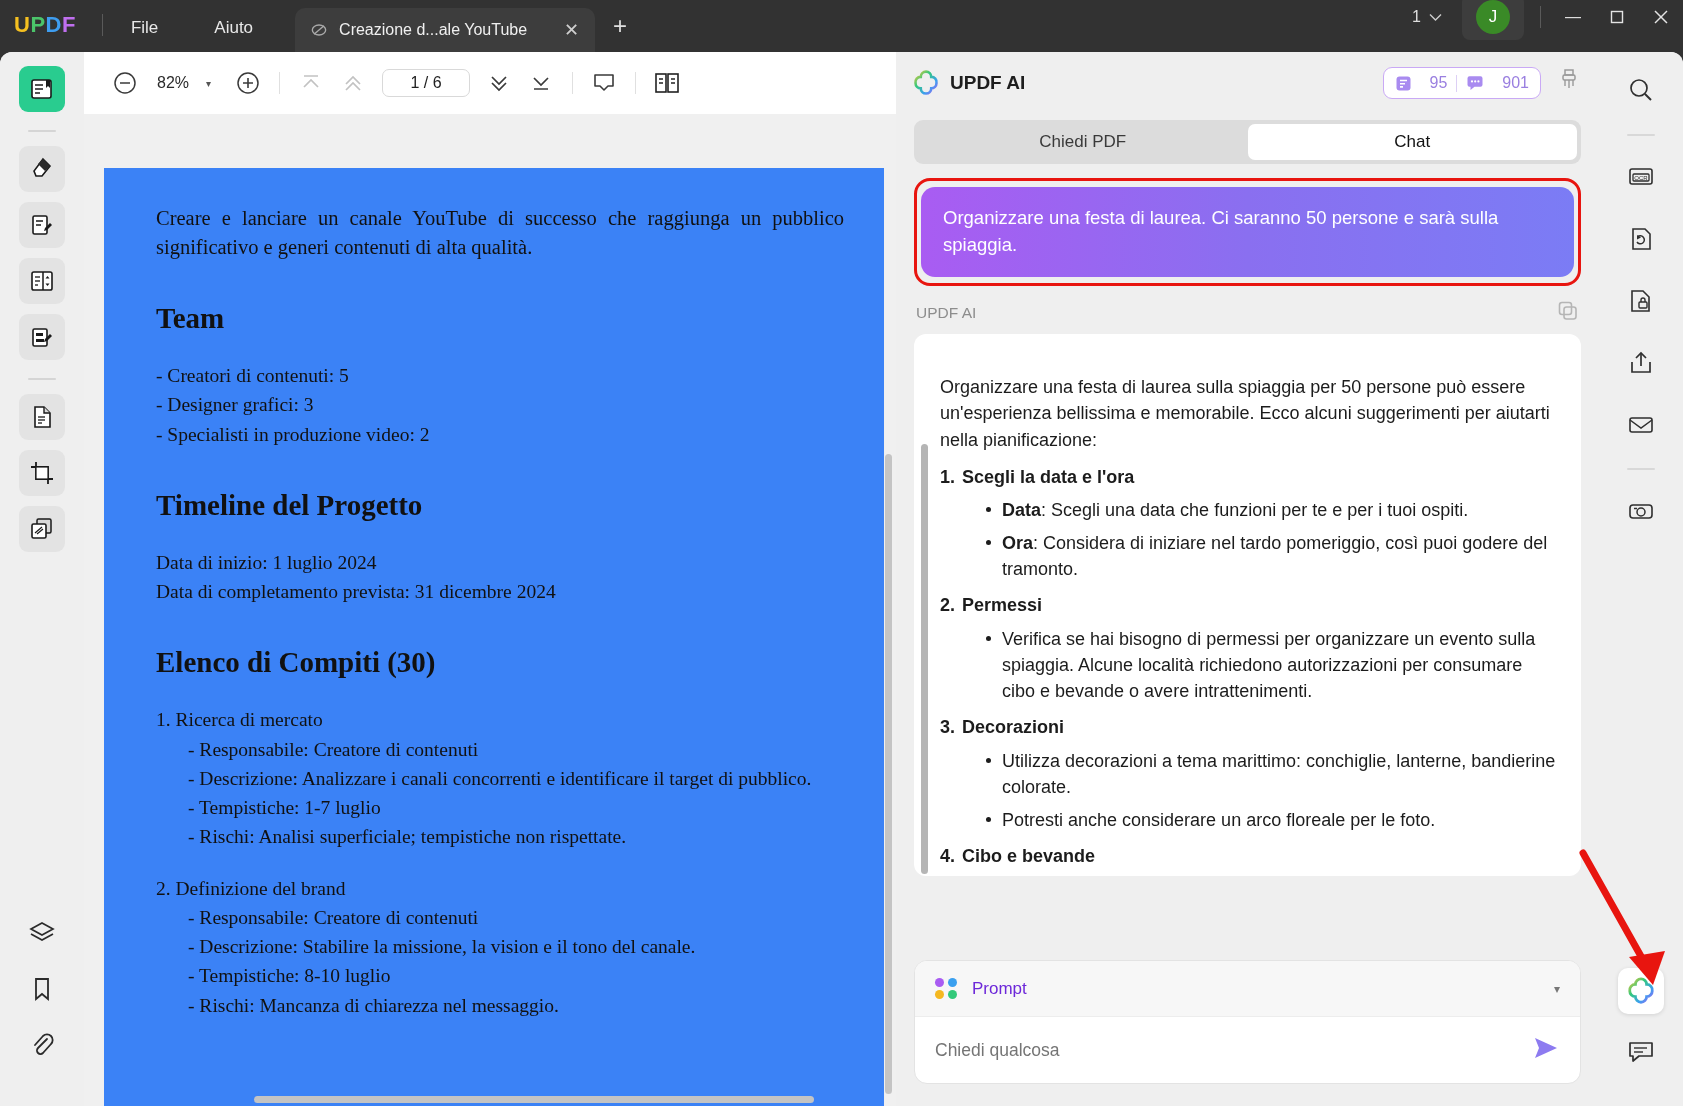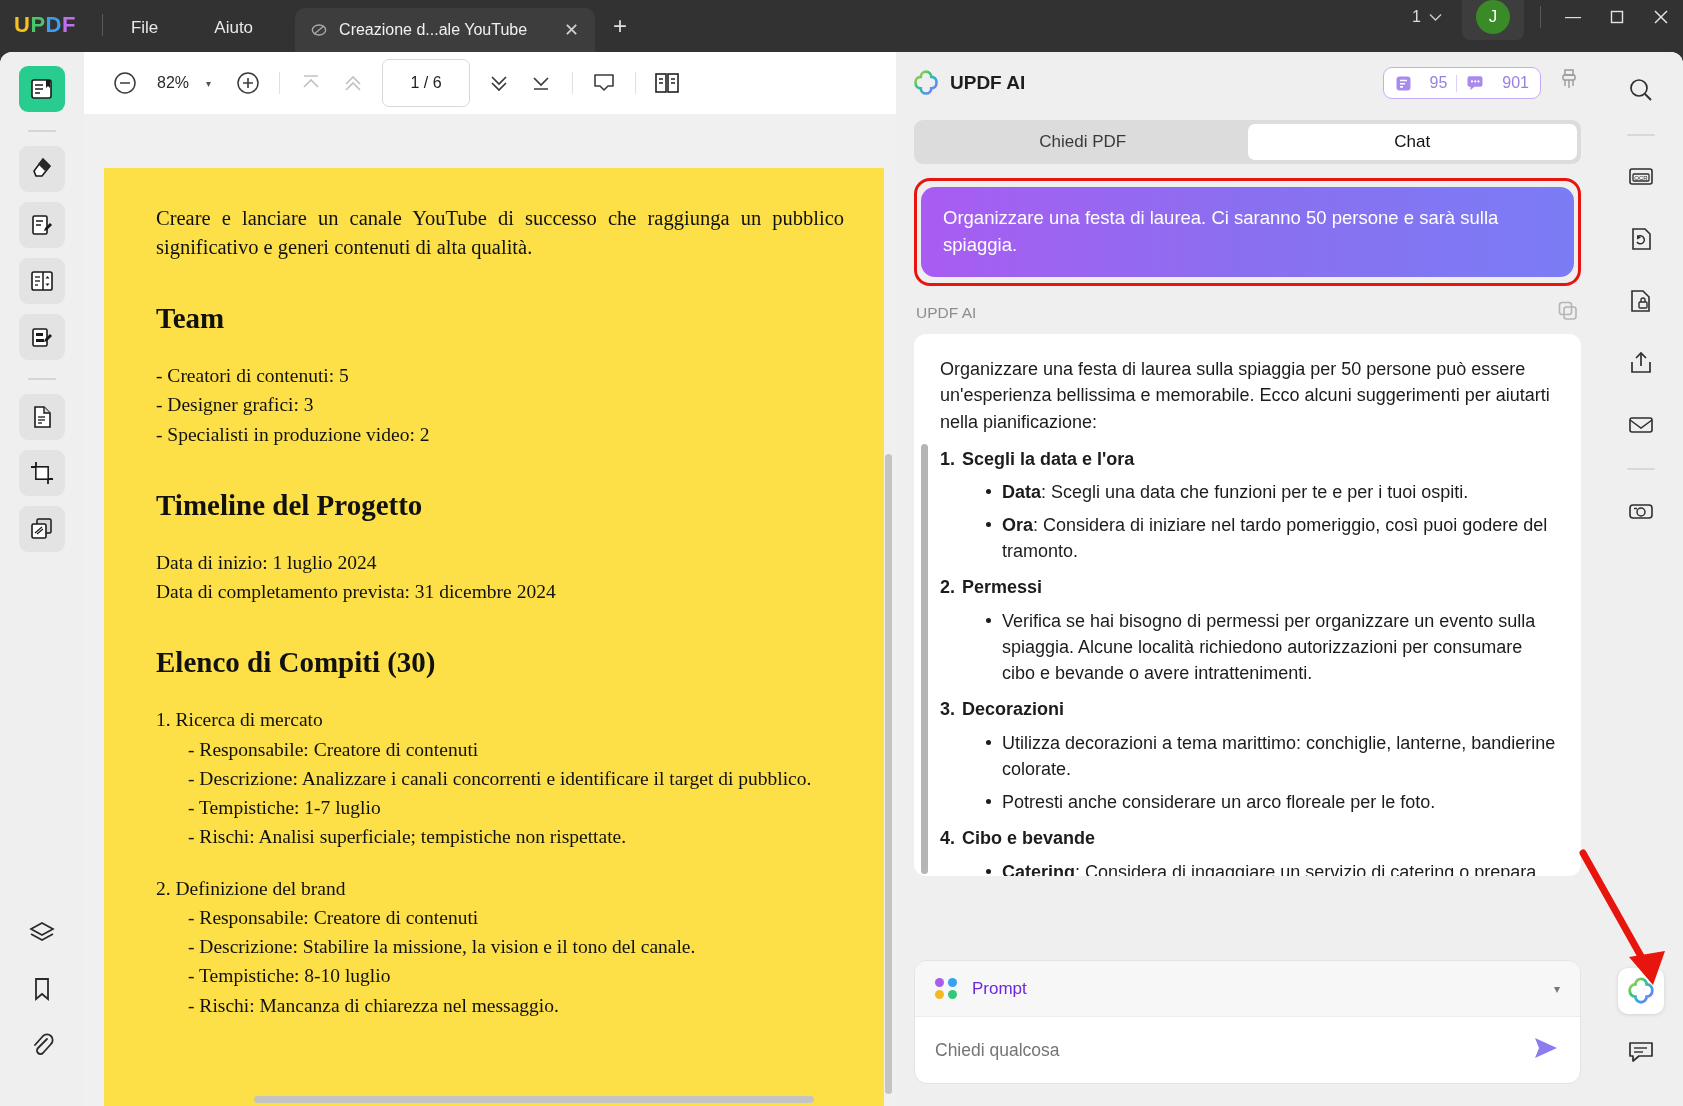--- a/index.html
+++ b/index.html
@@ -70,31 +70,31 @@
   .pdftoolbar{
     position:absolute; left:84px; top:0; width:812px; height:62px; background:#fff;
     display:flex; align-items:center; gap:0; padding-left:20px;
   }
   .tb-ic { width:42px;height:42px;display:flex;align-items:center;justify-content:center;cursor:pointer;color:#333;}
   .tb-ic.dim { color:#c2c2c2; }
   .zoomval { font-size:16px;color:#2b2b2b; width:54px; text-align:center; }
   .caret { font-size:10px;color:#555;padding:0 16px 0 6px;cursor:pointer;}
   .tbdiv { width:1px;height:22px;background:#e0e0e0;margin:0 10px;}
   .pagebox{
-    border:1px solid #d9d9d9;border-radius:7px;height:48px;min-width:88px;
+    border:1px solid #d9d9d9;border-radius:7px;height:28px;min-width:88px;
     display:flex;align-items:center;justify-content:center;font-size:16px;color:#222;
     margin:0 8px; cursor:text;
   }
 
   
   .pdfarea{
     position:absolute;left:84px;top:62px;width:812px;height:992px;background:#f0f0f0;overflow:hidden;
   }
   .page{
-    position:absolute;left:20px;top:54px;width:780px;height:938px;background:#fde047;
+    position:absolute;left:20px;top:54px;width:780px;height:938px;background:#3b82f6;
     padding:36px 40px 0 52px; overflow:hidden;
   }
   .doc { font-family:"Liberation Serif", serif; color:#111; }
   .doc p.body { font-size:20.5px; line-height:1.42; text-align:justify; }
   .doc h2 { font-size:29px; margin:40px 0 26px; font-weight:bold;}
   .doc .ln { font-size:19.5px; line-height:1.5; }
   .doc .blk { margin-bottom:4px; }
   .indent { padding-left:32px; }
   .scroll-v{
     position:absolute;right:4px;top:340px;width:7px;height:640px;background:#c4c4c4;border-radius:4px;
@@ -134,21 +134,21 @@
     margin-top:14px;border:3px solid #e8150f;border-radius:16px;padding:6px 4px;
   }
   .user-bubble{
     background:linear-gradient(90deg,#a95cf2 0%, #8a6ff0 50%, #7b7cf5 100%);
     border-radius:14px;color:#fff;font-size:18.5px;line-height:1.45;padding:18px 22px;
   }
   .ai-label-row{display:flex;align-items:center;margin:14px 2px 8px;}
   .ai-label{font-size:15.5px;color:#8d8d8d;}
   .copy-ic{margin-left:auto;color:#b5b5b5;cursor:pointer;}
   .ai-bubble{
-    background:#fff;border-radius:12px;padding:22px 24px 0 26px;font-size:18px;color:#1c1c1c;
+    background:#fff;border-radius:12px;padding:40px 24px 0 26px;font-size:18px;color:#1c1c1c;
     line-height:1.48; height:542px; overflow:hidden; position:relative;
   }
   .ai-bubble p{margin-bottom:4px;}
   .numitem{font-size:18px;margin-top:10px;display:flex;gap:7px;}
   .numitem b{font-weight:bold;}
   .num{font-weight:bold;}
   .bullets{padding-left:46px;}
   .bul{position:relative;padding-left:16px;margin-top:7px;line-height:1.45;}
   .bul:before{content:"";position:absolute;left:0;top:10px;width:5px;height:5px;border-radius:50%;background:#1c1c1c;}
   .ai-scrollbar{

